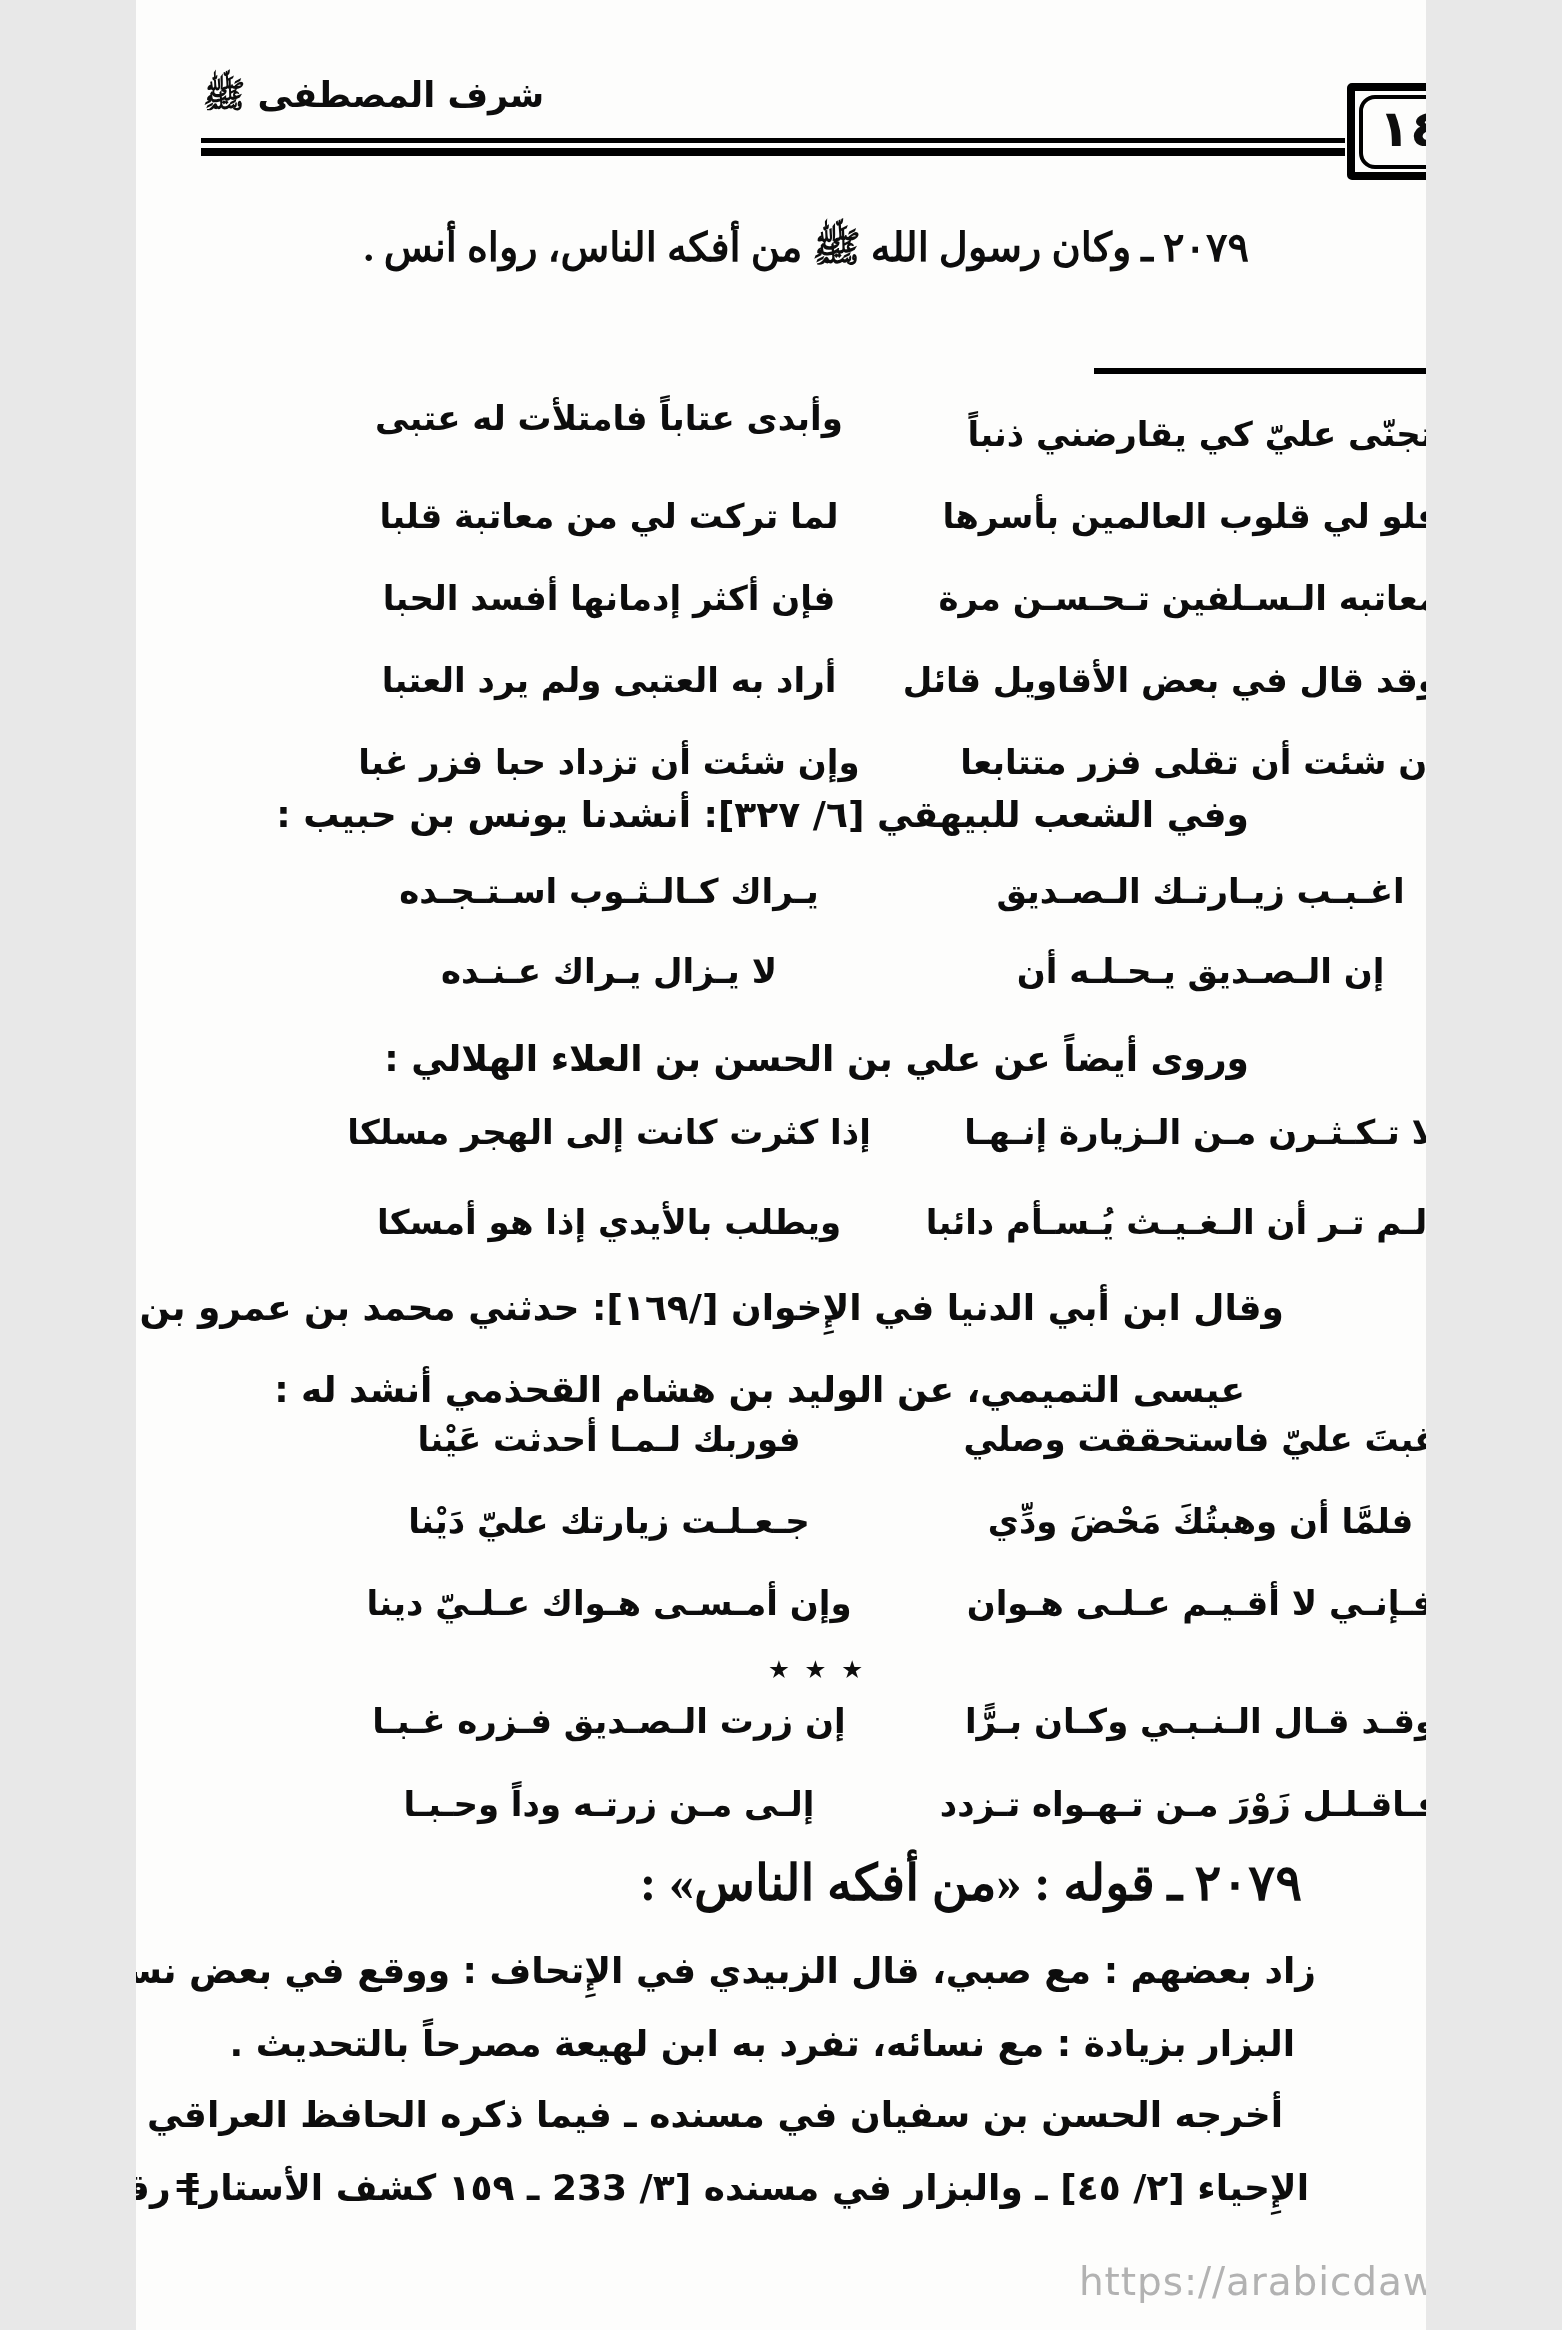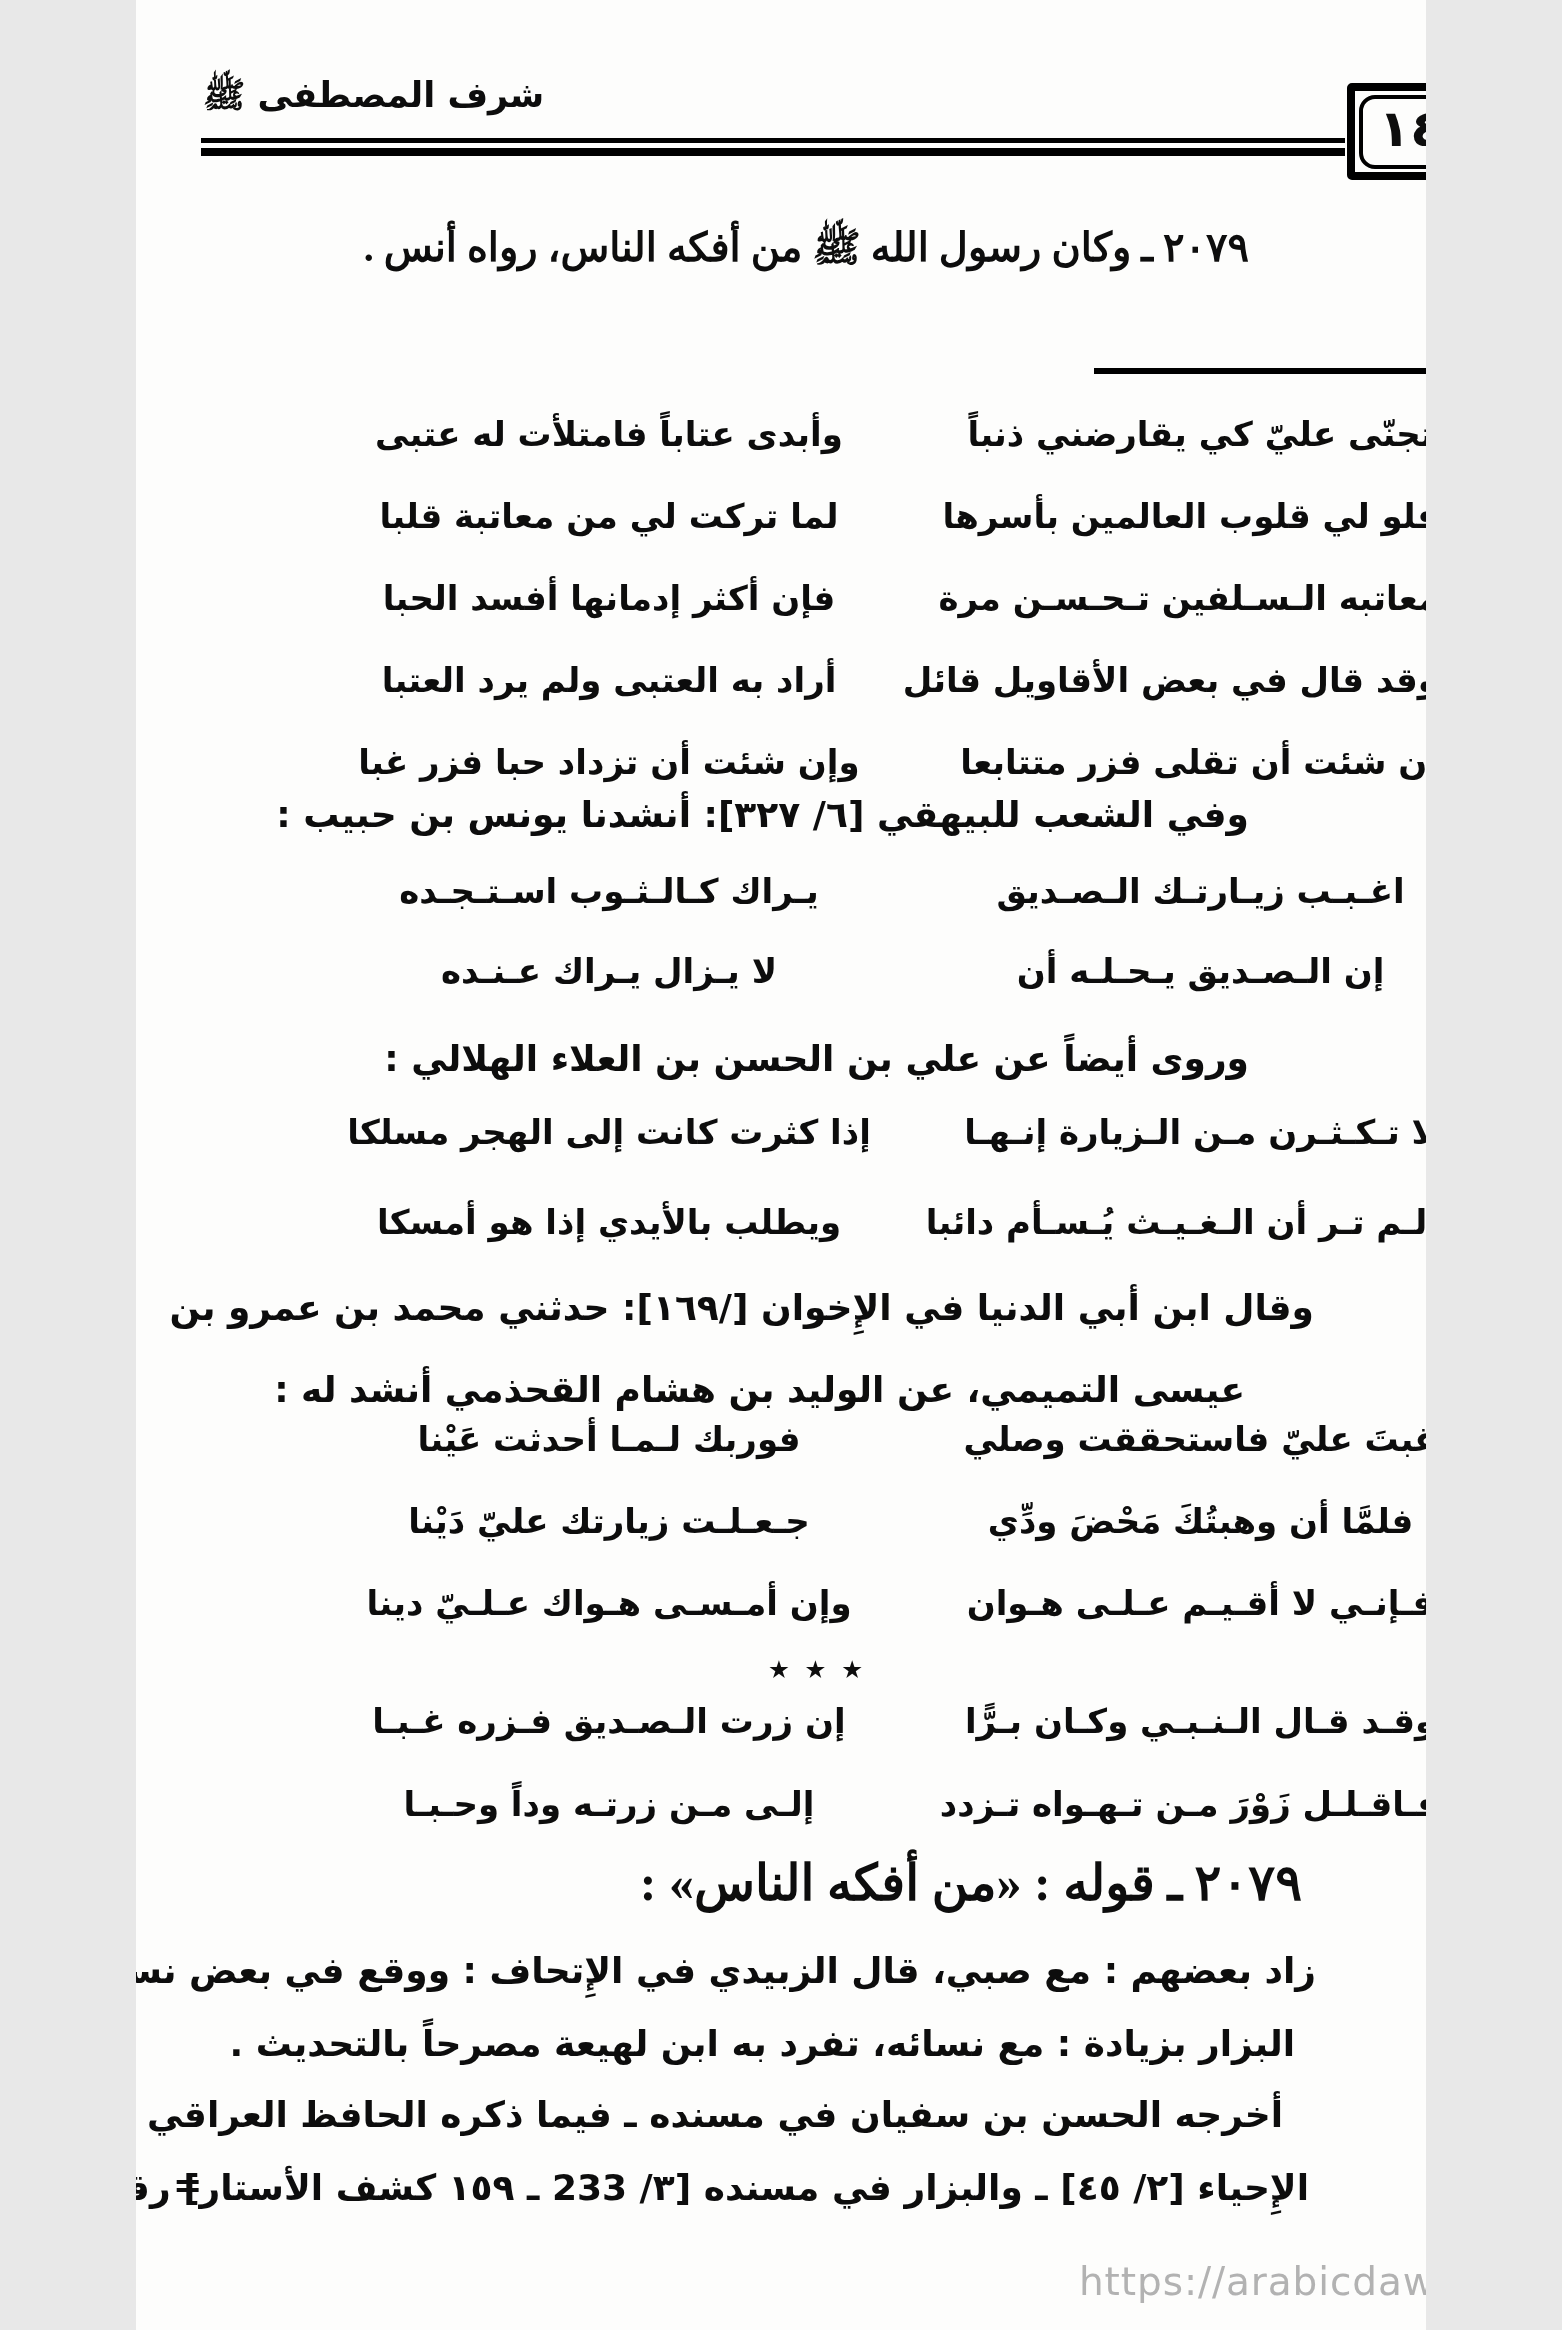--- a/index.html
+++ b/index.html
@@ -115,21 +115,21 @@
   <div class="abs pagenum-box">
     <div class="pagenum-inner">١٤٦</div>
   </div>
 
   <div class="abs hadith-heading">٢٠٧٩ ـ وكان رسول الله ﷺ من أفكه الناس، رواه أنس .</div>
 
   <div class="abs fn-sep"></div>
   <div class="abs cont-mark cont-top">=</div>
 
   <div class="abs verse v-right" style="top:408px">تجنّى عليّ كي يقارضني ذنباً</div>
-  <div class="abs verse v-left" style="top:408px">وأبدى عتاباً فامتلأت له عتبى</div>
+  <div class="abs verse v-left" style="top:392px">وأبدى عتاباً فامتلأت له عتبى</div>
   <div class="abs verse v-right" style="top:490px">فلو لي قلوب العالمين بأسرها</div>
   <div class="abs verse v-left" style="top:490px">لما تركت لي من معاتبة قلبا</div>
   <div class="abs verse v-right" style="top:572px">معاتبه الـسـلفين تـحـسـن مرة</div>
   <div class="abs verse v-left" style="top:572px">فإن أكثر إدمانها أفسد الحبا</div>
   <div class="abs verse v-right" style="top:654px">وقد قال في بعض الأقاويل قائل</div>
   <div class="abs verse v-left" style="top:654px">أراد به العتبى ولم يرد العتبا</div>
   <div class="abs verse v-right" style="top:736px">إن شئت أن تقلى فزر متتابعا</div>
   <div class="abs verse v-left" style="top:736px">وإن شئت أن تزداد حبا فزر غبا</div>
 
   <div class="abs prose" style="top:789px; right:177px">وفي الشعب للبيهقي [٦/ ٣٢٧]: أنشدنا يونس بن حبيب :</div>
@@ -139,21 +139,21 @@
   <div class="abs verse v-right" style="top:945px">إن الـصـديق يـحـلـه أن</div>
   <div class="abs verse v-left" style="top:945px">لا يـزال يـراك عـنـده</div>
 
   <div class="abs prose" style="top:1033px; right:177px">وروى أيضاً عن علي بن الحسن بن العلاء الهلالي :</div>
 
   <div class="abs verse v-right" style="top:1106px">لا تـكـثـرن مـن الـزيارة إنـهـا</div>
   <div class="abs verse v-left" style="top:1106px">إذا كثرت كانت إلى الهجر مسلكا</div>
   <div class="abs verse v-right" style="top:1196px">ألـم تـر أن الـغـيـث يُـسـأم دائبا</div>
   <div class="abs verse v-left" style="top:1196px">ويطلب بالأيدي إذا هو أمسكا</div>
 
-  <div class="abs prose" style="top:1282px; right:112px">وقال ابن أبي الدنيا في الإِخوان [/١٦٩]: حدثني محمد بن عمرو بن</div>
+  <div class="abs prose" style="top:1282px; right:142px">وقال ابن أبي الدنيا في الإِخوان [/١٦٩]: حدثني محمد بن عمرو بن</div>
   <div class="abs prose" style="top:1364px; right:181px">عيسى التميمي، عن الوليد بن هشام القحذمي أنشد له :</div>
 
   <div class="abs verse v-right" style="top:1413px">غبتَ عليّ فاستحققت وصلي</div>
   <div class="abs verse v-left" style="top:1413px">فوربك لـمـا أحدثت عَيْنا</div>
   <div class="abs verse v-right" style="top:1495px">فلمَّا أن وهبتُكَ مَحْضَ ودِّي</div>
   <div class="abs verse v-left" style="top:1495px">جـعـلـت زيارتك عليّ دَيْنا</div>
   <div class="abs verse v-right" style="top:1577px">فـإنـي لا أقـيـم عـلـى هـوان</div>
   <div class="abs verse v-left" style="top:1577px">وإن أمـسـى هـواك عـلـيّ دينا</div>
 
   <div class="abs stars">٭ ٭ ٭</div>

